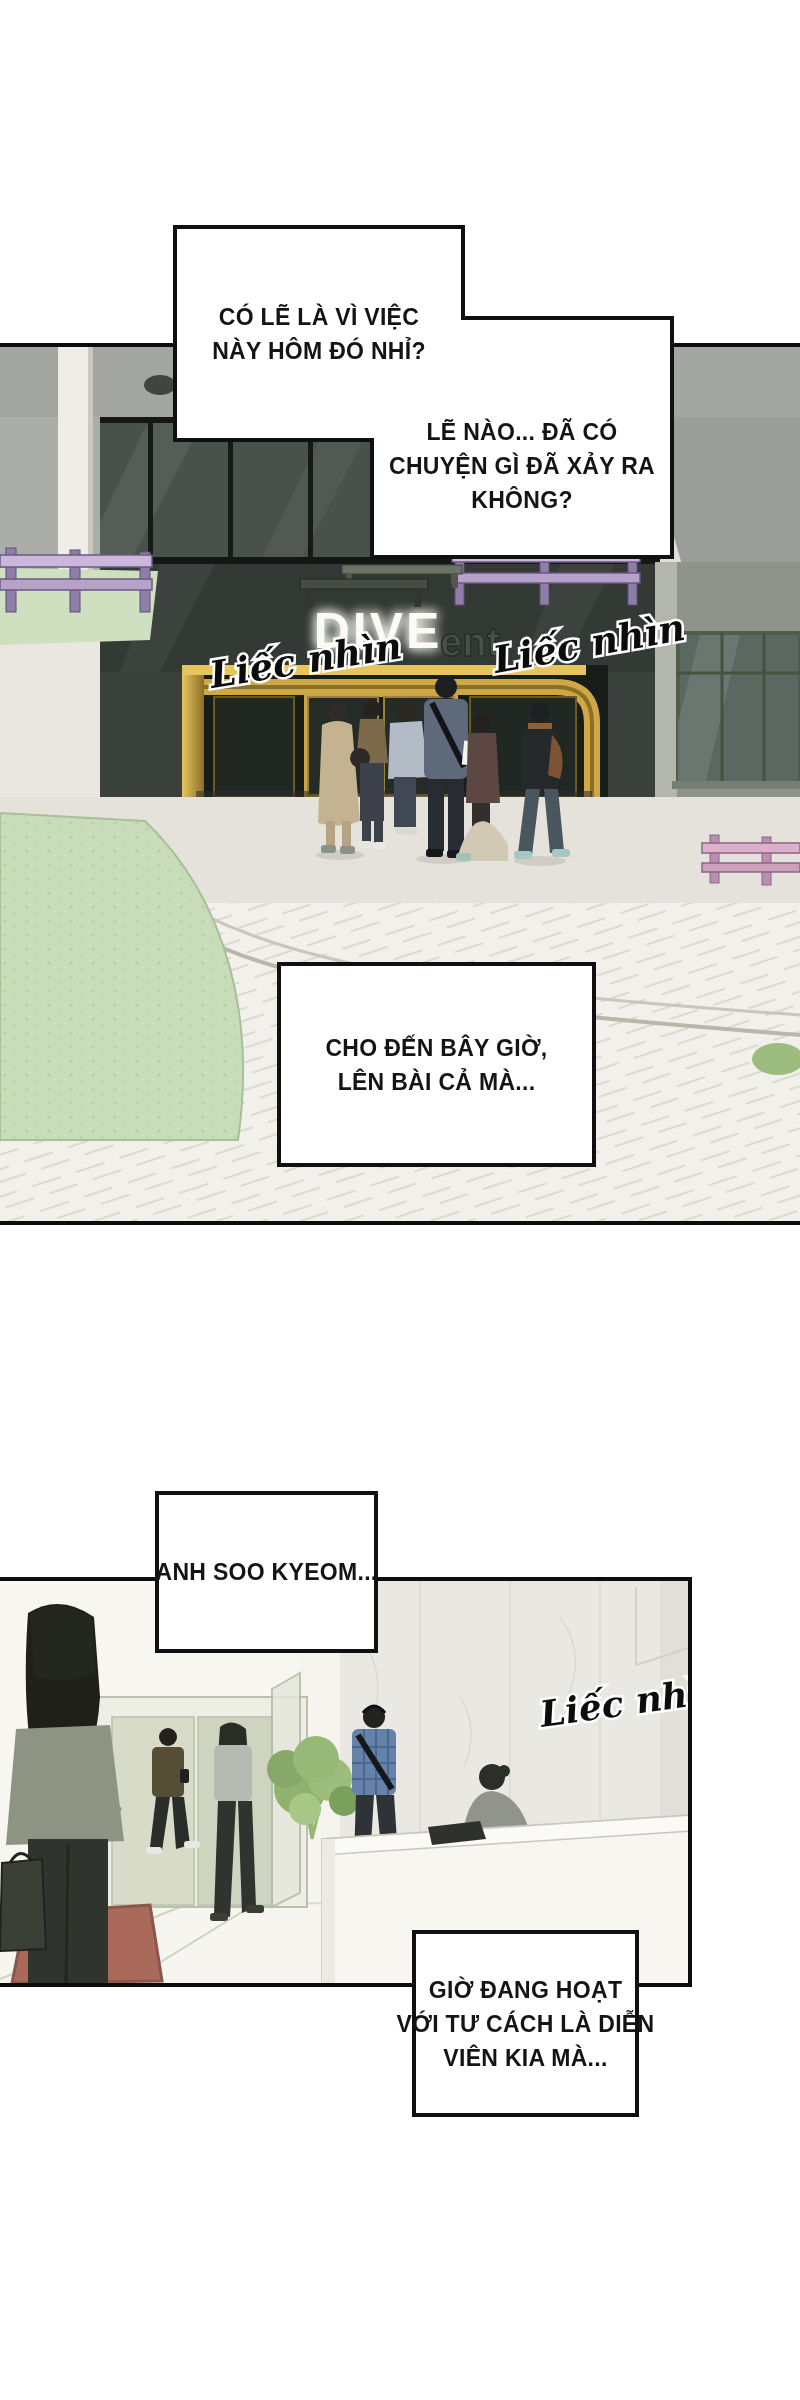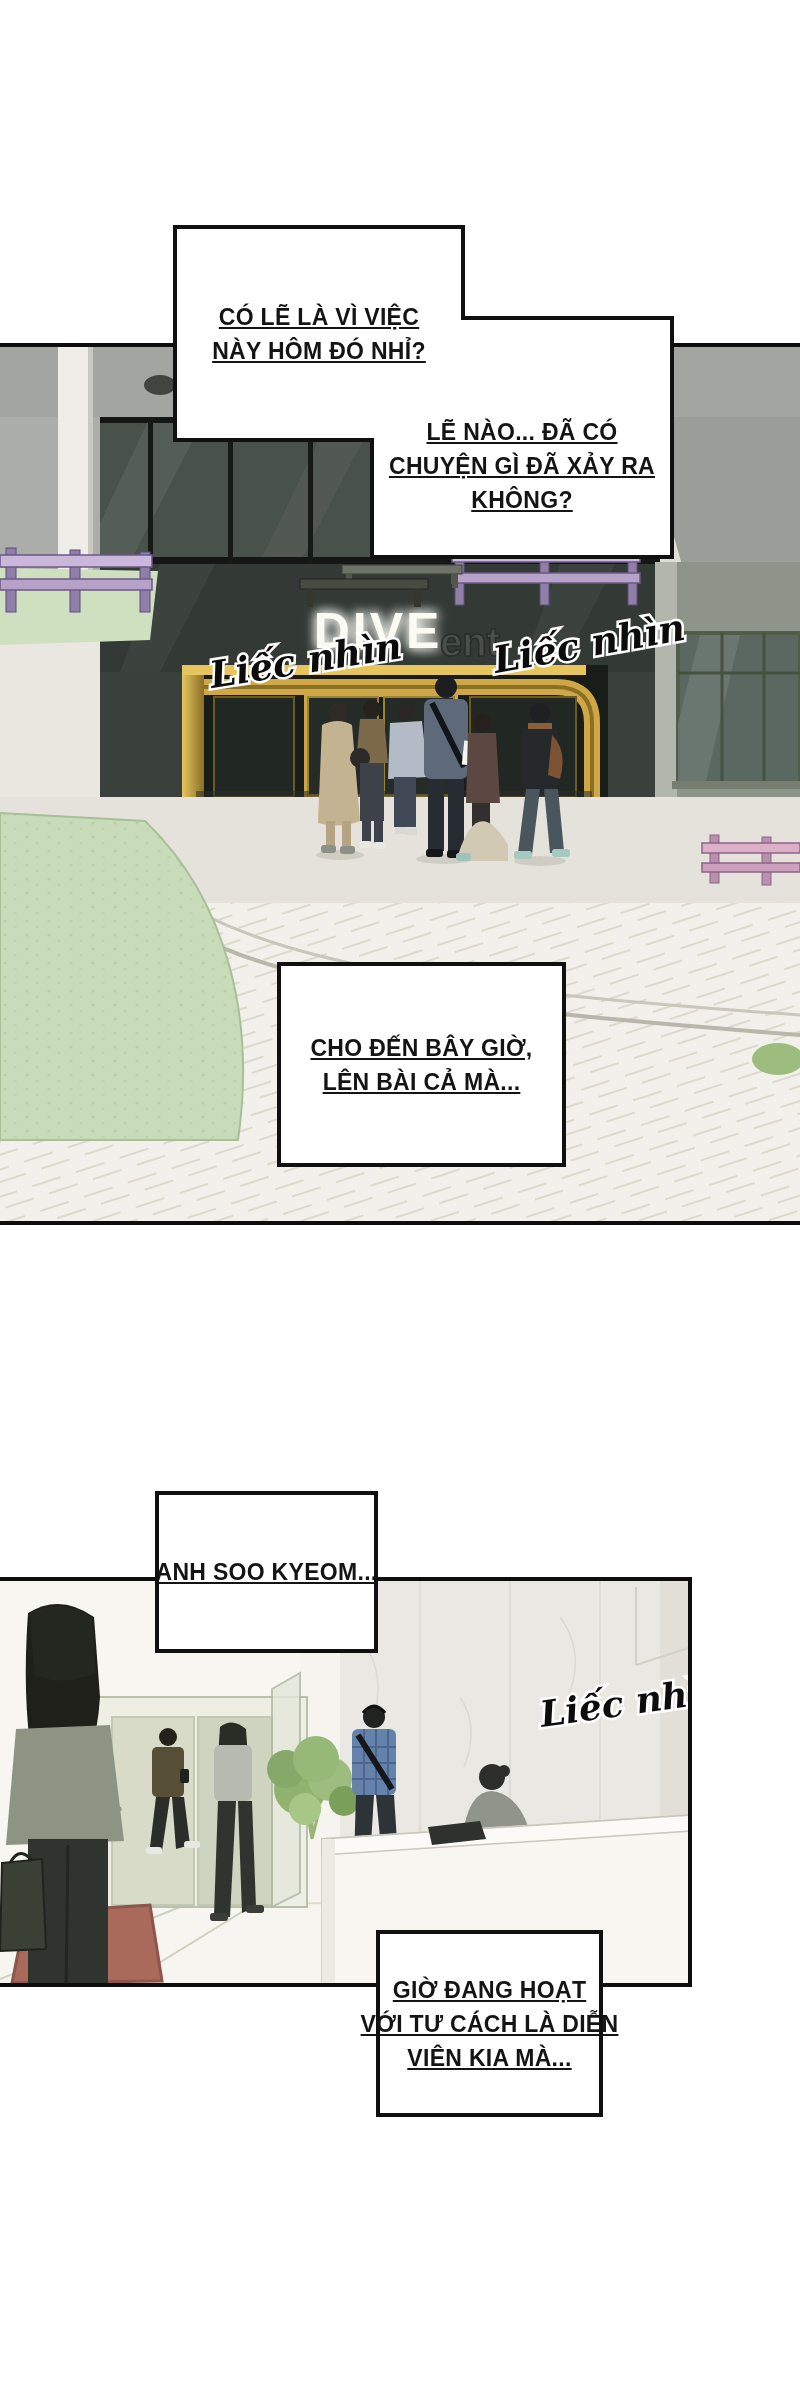--- a/index.html
+++ b/index.html
@@ -6,21 +6,21 @@
   html,body{margin:0;padding:0;background:#fff;}
   .page{position:relative;width:800px;height:2400px;background:#ffffff;overflow:hidden;
         font-family:"Liberation Sans",sans-serif;}
   .panel-svg{position:absolute;z-index:5;display:block;}
   .bubble-union-svg{position:absolute;z-index:21;display:block;}
   .bubble{position:absolute;background:#ffffff;border:4px solid #101010;box-sizing:border-box;
           display:flex;flex-direction:column;justify-content:center;align-items:center;z-index:20;}
   .bubble-textblock{position:absolute;display:flex;flex-direction:column;justify-content:center;
           align-items:center;z-index:22;}
   .line{font-weight:700;font-size:23px;line-height:34px;color:#141414;letter-spacing:.3px;
-        white-space:nowrap;text-align:center;text-decoration:underline;}
+        white-space:nowrap;text-align:center;}
   .sign-main{font-family:"Liberation Sans",sans-serif;font-weight:700;letter-spacing:3px;}
   .watermark{font-family:"DejaVu Serif",serif;font-style:italic;font-weight:700;
              paint-order:stroke;stroke:#ffffff;stroke-width:5px;fill:#0c0c0c;}
 </style>
 </head>
 <body>
 
 <div class="page">
 
   <svg class="panel-svg" style="left:0;top:343px" width="800" height="882" viewBox="0 0 800 882">
@@ -226,21 +226,21 @@
   <div class="bubble-textblock" style="left:177px;top:229px;width:284px;height:209px">
     <span class="line">CÓ LẼ LÀ VÌ VIỆC</span>
     <span class="line">NÀY HÔM ĐÓ NHỈ?</span>
   </div>
   <div class="bubble-textblock" style="left:374px;top:320px;width:296px;height:291px">
     <span class="line">LẼ NÀO... ĐÃ CÓ</span>
     <span class="line">CHUYỆN GÌ ĐÃ XẢY RA</span>
     <span class="line">KHÔNG?</span>
   </div>
 
-  <div class="bubble" style="left:277px;top:962px;width:289px;height:205px">
+  <div class="bubble" style="left:277px;top:962px;width:319px;height:205px">
     <span class="line">CHO ĐẾN BÂY GIỜ,</span>
     <span class="line">LÊN BÀI CẢ MÀ...</span>
   </div>
 
   <div class="bubble" style="left:155px;top:1491px;width:223px;height:162px">
     <span class="line">ANH SOO KYEOM...</span>
   </div>
 
   <svg class="panel-svg" style="left:0;top:1577px" width="692" height="410" viewBox="0 0 692 410">
     <g>
@@ -345,19 +345,19 @@
 
     <g transform="translate(542,150) rotate(-8)">
       <text class="watermark" font-size="36">Liếc nhìn</text>
     </g>
 
     <rect x="0" y="0" width="692" height="4" fill="#0d0d0d"></rect>
     <rect x="688" y="0" width="4" height="410" fill="#0d0d0d"></rect>
     <rect x="0" y="406" width="692" height="4" fill="#0d0d0d"></rect>
   </svg>
 
-  <div class="bubble" style="left:376px;top:1930px;width:227px;height:187px">
+  <div class="bubble" style="left:412px;top:1930px;width:227px;height:187px">
     <span class="line">GIỜ ĐANG HOẠT</span>
     <span class="line">VỚI TƯ CÁCH LÀ DIỄN</span>
     <span class="line">VIÊN KIA MÀ...</span>
   </div>
 
 </div>
 
 </body></html>

